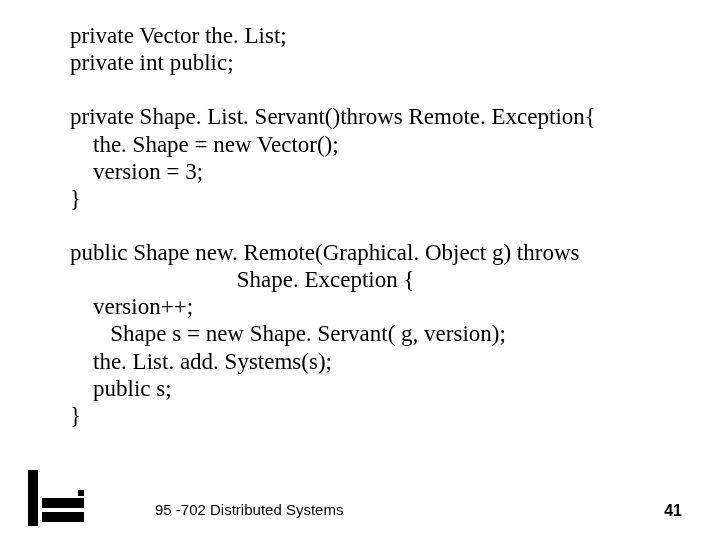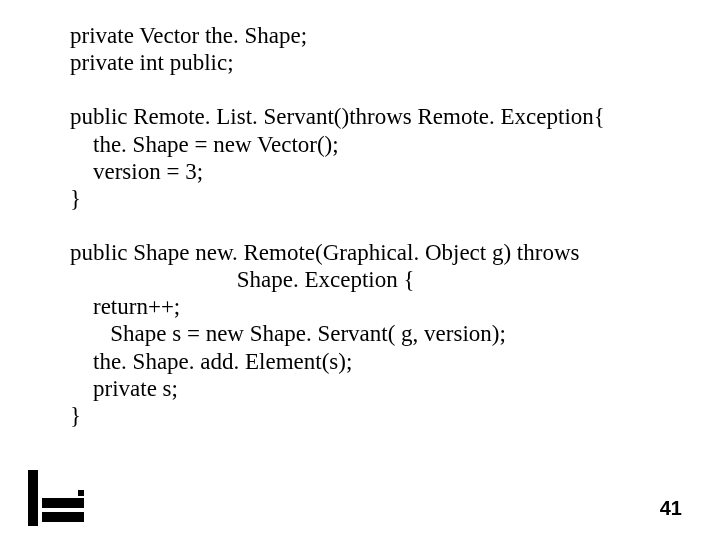--- a/index.html
+++ b/index.html
@@ -1,48 +1,49 @@
 <!DOCTYPE html>
 <html><head>
 <meta charset="utf-8">
 <style>
   * { margin: 0; padding: 0; box-sizing: border-box; }
   html, body { width: 720px; height: 540px; background: #fff; font-family: "Times New Roman", Times, serif; color: #000; }
   .slide { position: relative; width: 720px; height: 540px; }
   .code { position: absolute; left: 70px; top: 22px; font-size: 23px; line-height: 1.18; white-space: pre; }
   .footer-text { position: absolute; left: 155px; bottom: 22px; font-family: Verdana, Arial, sans-serif; font-size: 15px; color: #000; }
-  .page-num { position: absolute; right: 38px; bottom: 20px; font-family: Verdana, Arial, sans-serif; font-size: 20px; font-weight: bold; color: #000; }
+  .page-num { position: absolute; right: 38px; bottom: 20px; font-family: Verdana, Arial, sans-serif; font-size: 16px; font-weight: bold; color: #000; }
   .logo { position: absolute; left: 28px; bottom: 14px; width: 56px; height: 56px; }
   .logo svg { width: 56px; height: 56px; }
 </style>
 </head>
 <body>
 
 <div class="slide">
 
-  <div class="code"><span>private Vector the. Shape;</span>
+  <div class="code"><span>private Vector the. List;</span>
 <span>private int public;</span>
 <span></span>
-<span>public Remote. List. Servant()throws Remote. Exception{</span>
+<span>private Shape. List. Servant()throws Remote. Exception{</span>
 <span>    the. Shape = new Vector();</span>
 <span>    version = 3;</span>
 <span>}</span>
 <span></span>
 <span>public Shape new. Remote(Graphical. Object g) throws</span>
 <span>                             Shape. Exception {</span>
-<span>    return++;</span>
+<span>    version++;</span>
 <span>       Shape s = new Shape. Servant( g, version);</span>
-<span>    the. Shape. add. Element(s);</span>
-<span>    private s;</span>
+<span>    the. List. add. Systems(s);</span>
+<span>    public s;</span>
 <span>}</span></div>
 
   <div class="logo">
     <svg viewBox="0 0 56 56">
       <rect x="0" y="0" width="10" height="56" fill="#000"></rect>
       <rect x="14" y="28" width="42" height="10" fill="#000"></rect>
       <rect x="14" y="42" width="42" height="10" fill="#000"></rect>
       <rect x="50" y="20" width="6" height="6" fill="#000"></rect>
     </svg>
   </div>
 
+  <div class="footer-text">95 -702 Distributed Systems</div>
   <div class="page-num">41</div>
 
 </div>
 
 </body></html>

